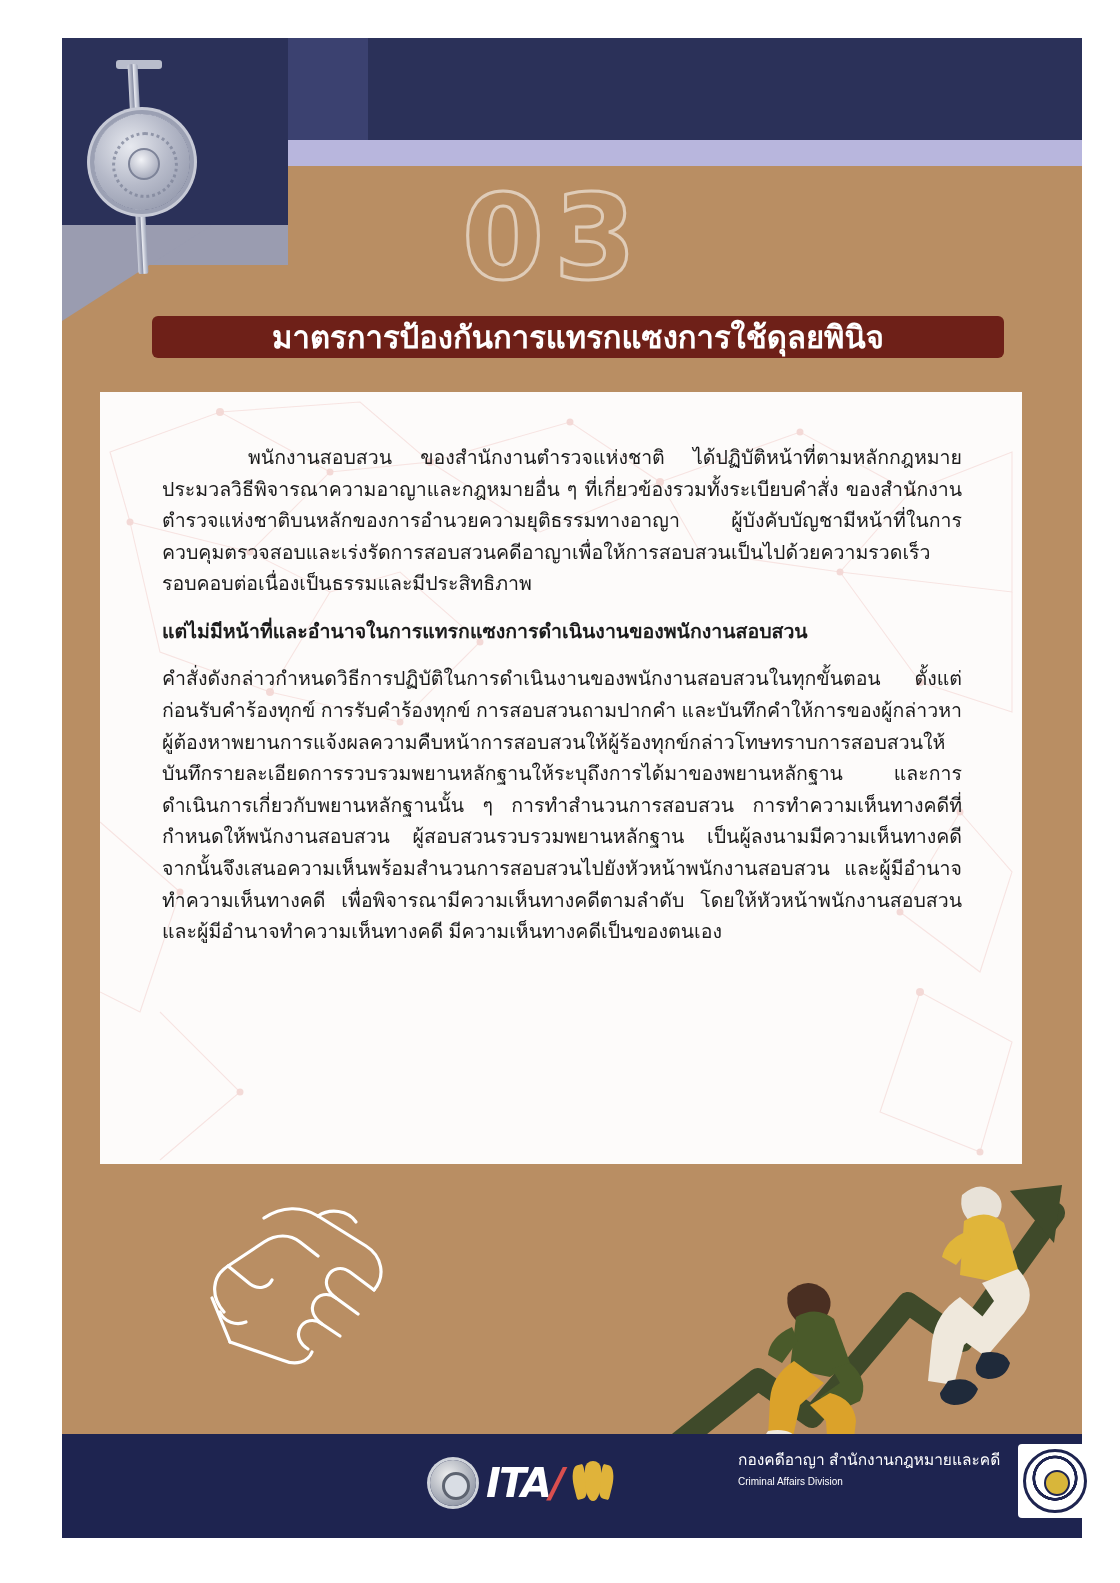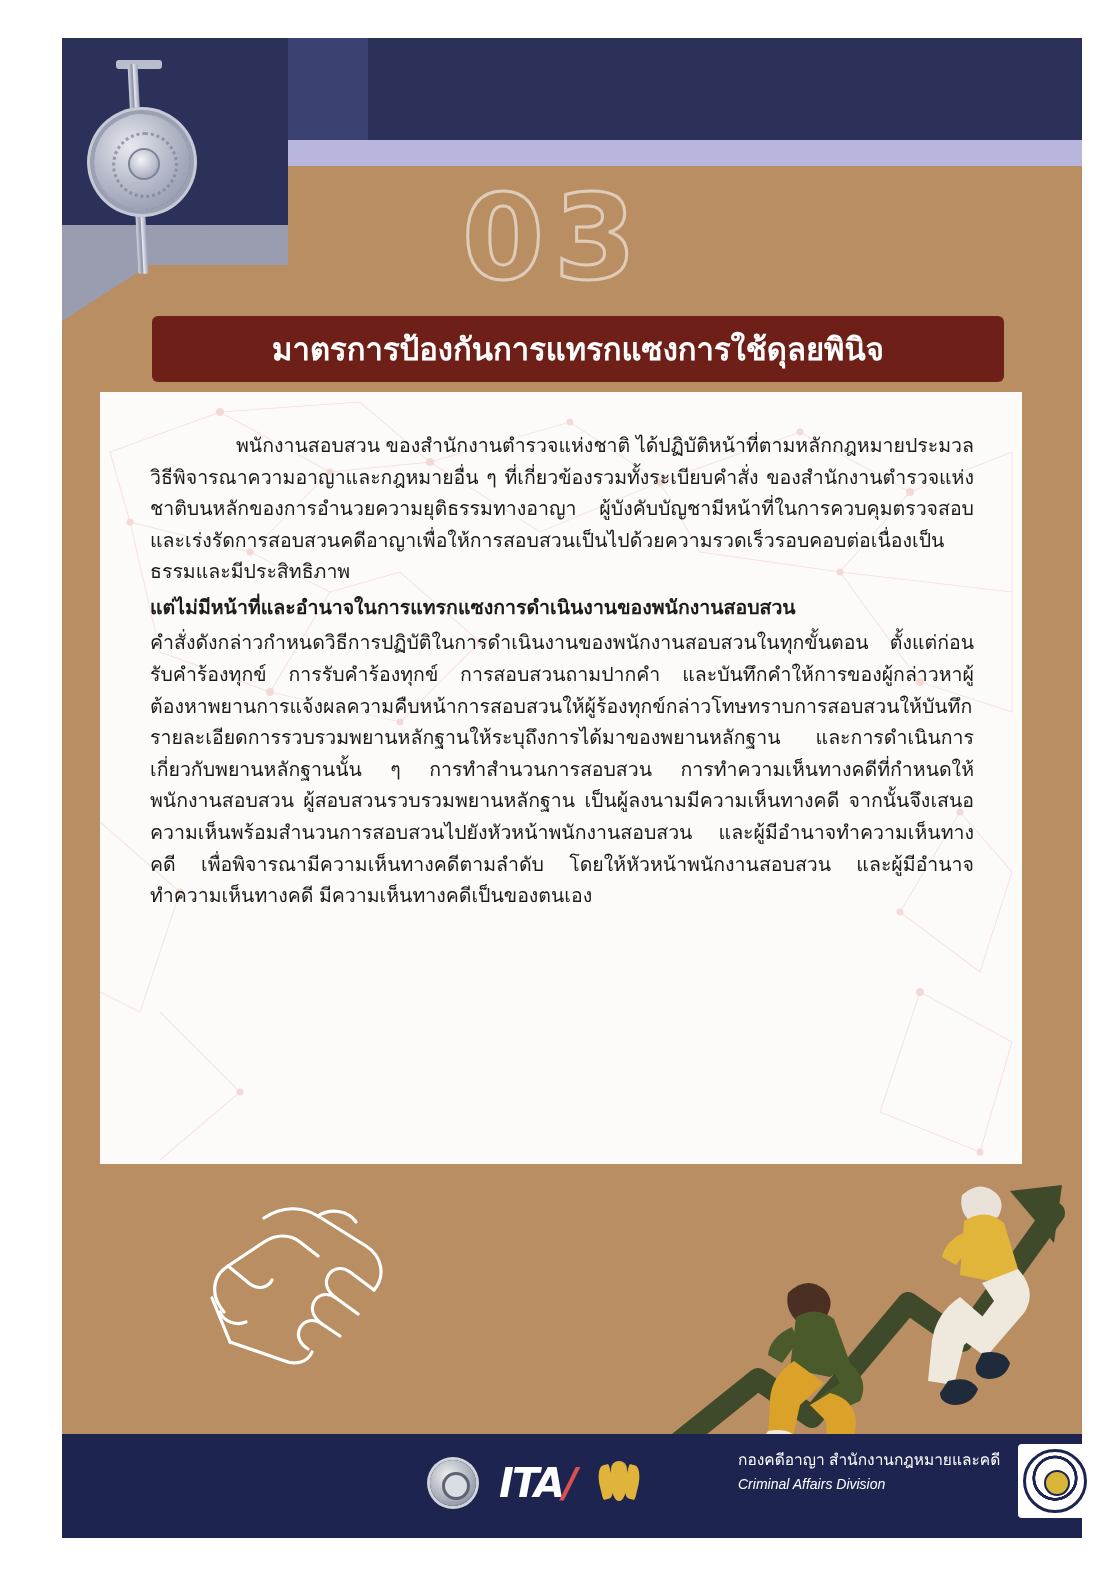--- a/index.html
+++ b/index.html
@@ -157,21 +157,21 @@
     user-select: none;
     margin-left: 32px;
   }
 
   
   .title-bar {
     position: absolute;
     left: 152px;
     top: 316px;
     width: 852px;
-    height: 66px;
+    height: 42px;
     background: #6e2018;
     border-radius: 6px;
     display: flex;
     align-items: center;
     justify-content: center;
   }
   .title-text {
     color: #ffffff;
     font-size: 31px;
     font-weight: 700;
@@ -200,21 +200,21 @@
     position: relative;
     padding: 34px 44px 20px 46px;
     font-size: 19.5px;
     line-height: 1.62;
     color: #1b1b1b;
     text-align: justify;
     text-justify: inter-word;
     word-break: break-word;
   }
   .card-body p {
-    margin: 4px;
+    margin: 16px;
   }
   .indent {
     display: inline-block;
     width: 86px;
   }
   .bold-line {
     font-weight: 700;
   }
 
   
@@ -244,21 +244,21 @@
     height: 104px;
     background: #1e2450;
   }
   .footer-logos {
     position: absolute;
     left: 430px;
     top: 1448px;
     height: 70px;
     display: flex;
     align-items: center;
-    gap: 23px;
+    gap: 10px;
   }
   .ita-logo {
     color: #ffffff;
     font-size: 40px;
     font-weight: 700;
     font-style: italic;
     letter-spacing: -2px;
     line-height: 1;
     font-family: "DejaVu Sans", sans-serif;
   }
@@ -308,24 +308,23 @@
     top: 1450px;
     width: 270px;
     text-align: left;
     color: #ffffff;
   }
   .footer-th {
     font-size: 15.5px;
     line-height: 1.35;
   }
   .footer-en {
-    font-size: 14px;
+    font-size: 10px;
     line-height: 1.35;
     margin-top: 4px;
-    font-style: italic;
   }
   .police-seal {
     position: absolute;
     right: 28px;
     top: 1444px;
     width: 74px;
     height: 74px;
     background: #ffffff;
     border-radius: 4px;
     display: flex;

